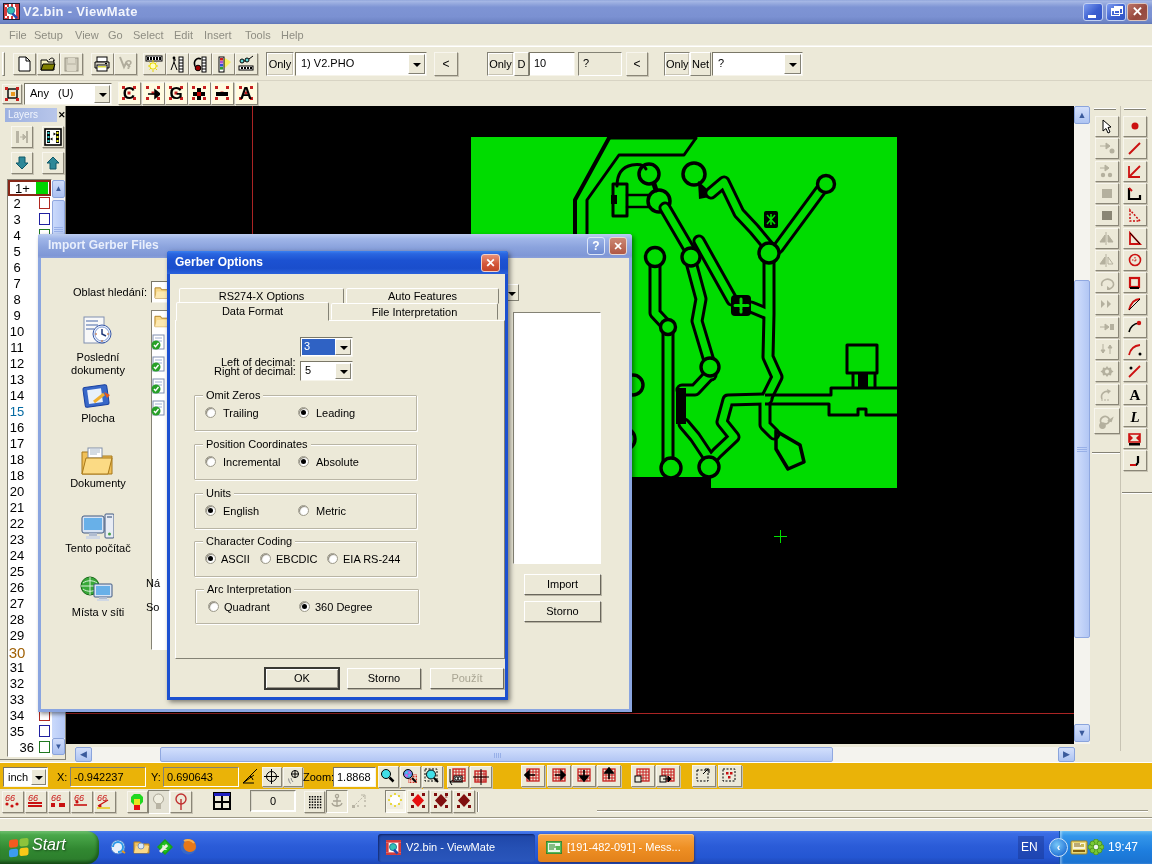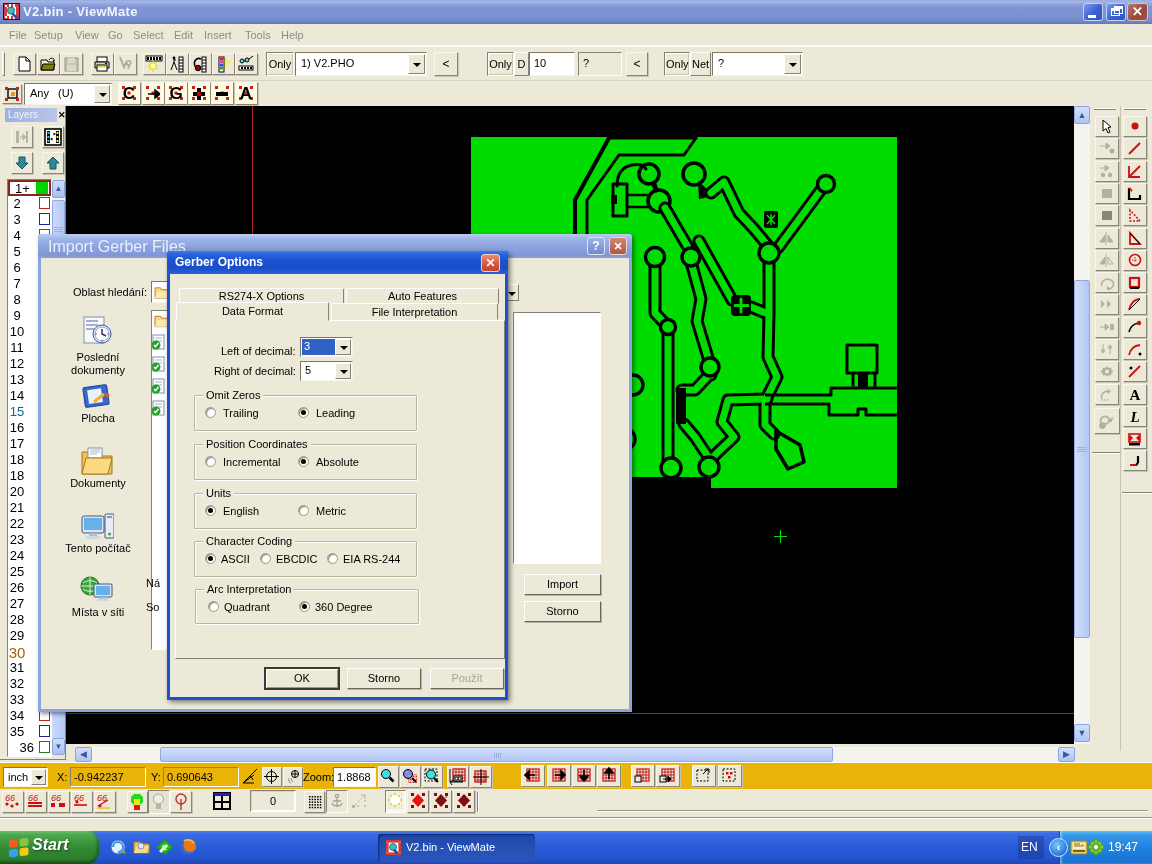--- a/index.html
+++ b/index.html
@@ -764,21 +764,21 @@
 <div class="ab" style="left:0;top:831px;width:1152px;height:33px;background:linear-gradient(180deg,#4e80ee 0%,#3a6ce4 8%,#2b5cd8 45%,#2456d2 80%,#1d48b8 100%)">
  <div class="ab" style="left:0;top:0;width:99px;height:33px;border-radius:0 12px 12px 0;background:linear-gradient(180deg,#6fbf6f 0%,#4aa84a 12%,#318831 55%,#2d7f2d 85%,#225f22 100%);box-shadow:inset -2px -2px 3px rgba(0,40,0,.4)">
   <svg class="ab" style="left:8px;top:6px" width="22" height="21" viewBox="0 0 22 21">
    <g transform="skewY(-6)">
             <rect x="1" y="3" width="9" height="8" rx="2" fill="#f25a20"></rect>
             <rect x="11.5" y="3" width="9" height="8" rx="2" fill="#8cc43c"></rect>
             <rect x="1" y="12.5" width="9" height="8" rx="2" fill="#3c9cf0"></rect>
             <rect x="11.5" y="12.5" width="9" height="8" rx="2" fill="#f8c818"></rect>
           </g>
   </svg>
-  <span class="ab" style="left:32px;top:5px;font-size:16px;font-weight:bold;font-style:italic;color:#fff;text-shadow:1px 1px 2px #1a4a1a">Start</span>
+  <span class="ab" style="left:32px;top:5px;font-size:16px;font-weight:normal;font-style:italic;color:#fff;text-shadow:1px 1px 2px #1a4a1a">Start</span>
  </div>
  <svg class="ab" style="left:110px;top:8px" width="17" height="17" viewBox="0 0 17 17">
         <circle cx="8" cy="8" r="7" fill="#e8f0fa" stroke="#3a70c8"></circle>
         <path d="M3 8a5 5 0 0 1 10 0c0 3-2 5-5 5" fill="none" stroke="#2a98e8" stroke-width="2"></path>
         <path d="M12 12l3 2" stroke="#e89818" stroke-width="2"></path>
       </svg>
  <svg class="ab" style="left:133px;top:8px" width="17" height="16" viewBox="0 0 17 16">
         <path d="M1 3h6l1 2h8v9H1z" fill="#f0c060" stroke="#b08020"></path>
         <path d="M3 7h13l-2 7H1z" fill="#f8d888"></path>
         <circle cx="8" cy="7" r="3" fill="#d8e8f8" stroke="#8098b8"></circle>
@@ -799,20 +799,29 @@
           <rect x="0" y="0" width="17" height="17" fill="#fff"></rect>
           <rect x="0" y="0" width="17" height="3" fill="#d43c3c"></rect>
           <rect x="0" y="14" width="17" height="3" fill="#d43c3c"></rect>
           <rect x="0" y="3" width="3" height="11" fill="#d43c3c"></rect>
           <rect x="14" y="3" width="3" height="11" fill="#d43c3c"></rect>
           <circle cx="8" cy="8" r="4" fill="#35c2b4" stroke="#1b6e94"></circle>
           <rect x="10" y="10" width="6" height="3" transform="rotate(45 10 10)" fill="#204ab0"></rect>
         </svg>
   <span class="ab" style="left:28px;top:7px;font-size:11px;color:#fff">V2.bin - ViewMate</span>
  </div>
+ <div class="ab" style="left:538px;top:3px;width:156px;height:28px;border-radius:3px;background:linear-gradient(180deg,#f8a848,#ee8f24 50%,#e2811a);box-shadow:inset 0 1px 0 #fcc880,1px 1px 2px rgba(60,20,0,.4)">
+  <svg class="ab" style="left:8px;top:7px" width="16" height="13" viewBox="0 0 16 13">
+          <rect x="0" y="0" width="16" height="13" rx="2" fill="#58b858" stroke="#207020"></rect>
+          <rect x="2" y="2" width="12" height="9" fill="#e8f8e8"></rect>
+          <path d="M3 4h6M3 6h8M3 8h5" stroke="#208020"></path>
+          <rect x="10" y="5" width="4" height="4" fill="#58b858"></rect>
+        </svg>
+  <span class="ab" style="left:29px;top:7px;font-size:11px;color:#fff">[191-482-091] - Mess...</span>
+ </div>
  <div class="ab" style="left:1018px;top:5px;width:26px;height:23px;background:rgba(20,40,120,.35)">
         <span class="ab" style="left:3px;top:4px;font-size:12px;color:#fff">EN</span>
       </div>
  <div class="ab" style="left:1059px;top:0;width:93px;height:33px;background:linear-gradient(180deg,#59b6f4 0%,#3396ea 15%,#1e7ede 60%,#1a72d0 100%);border-left:1px solid #1456a8;box-shadow:inset 2px 0 2px rgba(255,255,255,.35)"></div>
  <div class="ab" style="left:1049px;top:7px;width:19px;height:19px;border-radius:50%;background:radial-gradient(circle at 7px 6px,#78c8f8,#2878d8 70%,#1858b0);border:1px solid #cde4f8;color:#fff;font-size:11px;font-weight:bold;text-align:center;line-height:17px">‹</div>
  <svg class="ab" style="left:1070px;top:9px" width="18" height="15" viewBox="0 0 18 15">
         <rect x="1" y="1" width="16" height="13" rx="1" fill="#e8d875" stroke="#a08020"></rect>
         <rect x="3" y="3" width="12" height="6" fill="#f8f4d8"></rect>
         <path d="M4 4h6M4 6h8" stroke="#806010"></path>
         <rect x="11" y="4" width="3" height="3" fill="#c8b850"></rect>
@@ -829,21 +838,21 @@
           <ellipse cx="4.5" cy="11.5" rx="2.4" ry="2.4"></ellipse>
           <ellipse cx="11.5" cy="11.5" rx="2.4" ry="2.4"></ellipse>
         </g>
         <circle cx="8" cy="8" r="2.2" fill="#f0f8e8"></circle>
       </svg>
  <span class="ab" style="left:1108px;top:9px;font-size:12px;color:#fff">19:47</span>
 </div>
 
 <div class="ab" style="left:38px;top:234px;width:594px;height:478px;background:#ece9d8;border:3px solid #8aa5e0;border-top:none;border-radius:3px 3px 0 0;box-shadow:2px 2px 4px rgba(0,0,0,.45)">
  <div style="position:absolute;left:-3px;top:0;width:594px;height:24px;border-radius:3px 3px 0 0;background:linear-gradient(180deg,#bccdf0 0%,#9fb5e8 20%,#8ba3dd 55%,#7f97d6 90%,#8aa0da 100%)">
-  <span class="ab" style="left:10px;top:4px;font-size:16px;font-weight:normal;color:#e9effc">Import Gerber Files</span>
+  <span class="ab" style="left:10px;top:4px;font-size:12px;font-weight:bold;color:#e9effc">Import Gerber Files</span>
   <div class="ab" style="left:549px;top:3px;width:18px;height:18px;border-radius:3px;border:1px solid #dce6f8;background:linear-gradient(180deg,#9db4e8,#6d8ad0);color:#fff;font-size:12px;font-weight:bold;text-align:center;line-height:16px">?</div>
   <div class="ab" style="left:571px;top:3px;width:18px;height:18px;border-radius:3px;border:1px solid #e8d8d0;background:linear-gradient(180deg,#cc8874,#b05844);color:#fff;font-size:11px;font-weight:bold;text-align:center;line-height:16px">✕</div>
  </div>
  <span class="ab txt" style="left:32px;top:52px">Oblast hledání:</span>
  <div class="ab skw" style="left:110px;top:47px;width:60px;height:22px"><svg width="16" height="13" style="margin:4px 2px" viewBox="0 0 17 14">
           <path d="M1 2h6l1 2h8v9H1z" fill="#f8d888" stroke="#b08020"></path>
           <path d="M3 6h13l-2 7H1z" fill="#fce8b0"></path>
         </svg></div>
  <div class="ab dbtn" style="left:462px;top:50px;width:16px;height:17px">
         <div class="arrowdn ab" style="left:4px;top:7px"></div>
@@ -945,21 +954,21 @@
   <span class="ab" style="left:8px;top:4px;font-size:12px;font-weight:bold;color:#fff">Gerber Options</span>
   <div class="ab" style="left:314px;top:3px;width:19px;height:18px;border-radius:3px;border:1px solid #f0d0c8;background:linear-gradient(180deg,#e89078,#d4573a 55%,#c44428);color:#fff;font-size:12px;font-weight:bold;text-align:center;line-height:16px">✕</div>
  </div>
 
  <div class="ab" style="left:9px;top:37px;width:165px;height:16px;background:#ece9d8;border:1px solid;border-color:#fff #848275 transparent #fff;border-radius:2px 2px 0 0;text-align:center;font-size:11px;line-height:15px">RS274-X Options</div>
  <div class="ab" style="left:176px;top:37px;width:153px;height:16px;background:#ece9d8;border:1px solid;border-color:#fff #848275 transparent #fff;border-radius:2px 2px 0 0;text-align:center;font-size:11px;line-height:15px">Auto Features</div>
  <div class="ab" style="left:161px;top:52px;width:167px;height:17px;background:#ece9d8;border:1px solid;border-color:#fff #848275 transparent #fff;border-radius:2px 2px 0 0;text-align:center;font-size:11px;line-height:16px">File Interpretation</div>
  <div class="ab" style="left:6px;top:51px;width:153px;height:19px;background:#ece9d8;border:1px solid;border-color:#fff #848275 transparent #fff;border-radius:2px 2px 0 0;text-align:center;font-size:11px;line-height:16px;z-index:3">Data Format</div>
 
  <div class="ab" style="left:5px;top:69px;width:330px;height:339px;border:1px solid;border-color:#fff #848275 #848275 #fff"></div>
- <span class="ab txt" style="left:51px;top:94px">Left of decimal:</span>
+ <span class="ab txt" style="left:51px;top:105px">Left of decimal:</span>
  <div class="ab skw" style="left:130px;top:86px;width:53px;height:20px">
         <div class="ab" style="left:1px;top:1px;width:33px;height:16px;background:#2f62c4">
           <span class="ab" style="left:2px;top:1px;font-size:11px;color:#fff">3</span>
         </div>
         <div class="ab dbtn" style="right:1px;top:1px;width:16px;height:16px">
           <div class="arrowdn ab" style="left:4px;top:6px"></div>
         </div>
       </div>
  <span class="ab txt" style="left:44px;top:114px">Right of decimal:</span>
  <div class="ab skw" style="left:130px;top:110px;width:53px;height:20px">

